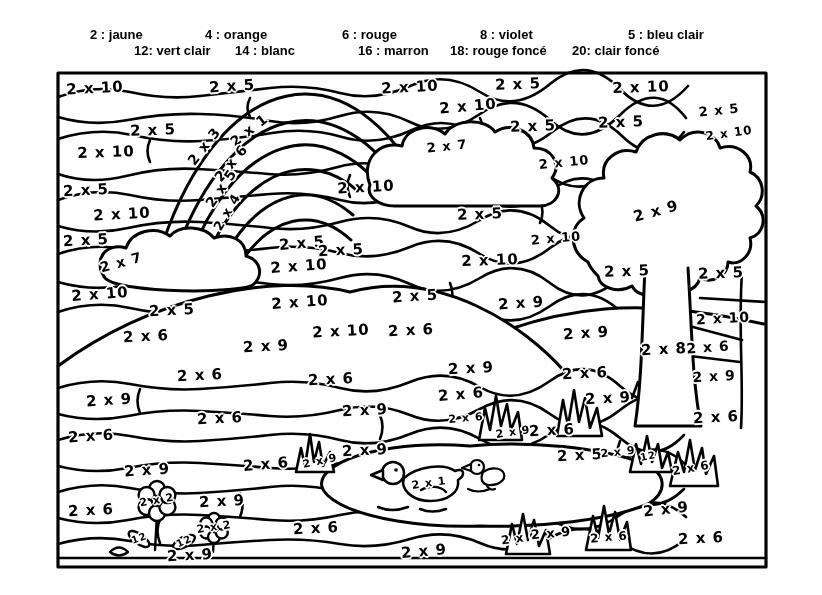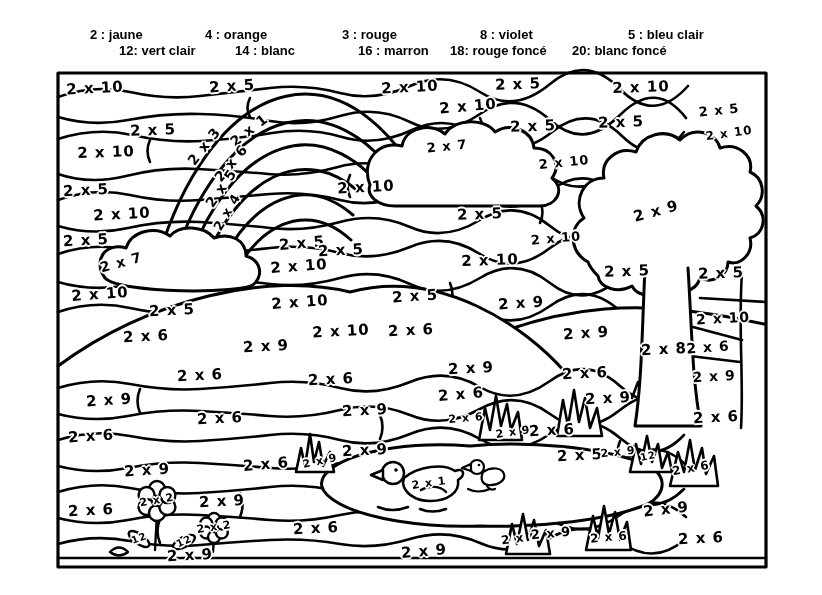--- a/index.html
+++ b/index.html
@@ -14,28 +14,28 @@
                       -1px -1px 0 #fff,1px 1px 0 #fff,-1px 1px 0 #fff,1px -1px 0 #fff;}
 </style>
 </head>
 <body>
 
 <div id="page">
 
   <div>
     <span class="legend-item" style="left:90px;top:27px">2 : jaune</span>
     <span class="legend-item" style="left:205px;top:27px">4 :  orange</span>
-    <span class="legend-item" style="left:342px;top:27px">3 : rouge</span>
+    <span class="legend-item" style="left:342px;top:27px">6 : rouge</span>
     <span class="legend-item" style="left:480px;top:27px">8 : violet</span>
     <span class="legend-item" style="left:628px;top:27px">5 : bleu clair</span>
-    <span class="legend-item" style="left:119px;top:43px">12: vert clair</span>
+    <span class="legend-item" style="left:134px;top:43px">12: vert clair</span>
     <span class="legend-item" style="left:235px;top:43px">14 : blanc</span>
     <span class="legend-item" style="left:358px;top:43px">16 : marron</span>
     <span class="legend-item" style="left:450px;top:43px">18: rouge foncé</span>
-    <span class="legend-item" style="left:572px;top:43px">20: blanc foncé</span>
+    <span class="legend-item" style="left:572px;top:43px">20: clair foncé</span>
   </div>
 
   <svg id="scene-svg" width="822" height="595" viewBox="0 0 822 595">
     <g stroke="#000" fill="none" stroke-linecap="round" stroke-linejoin="round">
 
       <g stroke-width="2.6">
         <path d="M58 97 q36 -13 72 -5 t70 4 t70 -8 t70 5 t70 -7 t70 6 t70 -8 t70 5 t68 -3"></path>
         <path d="M58 117 q34 10 70 3 t72 -6 t70 7 t70 -5 t70 6 t70 -8 t70 6 t70 -5 t66 3"></path>
         <path d="M58 139 q38 -12 74 -4 t70 6 t70 -8 t70 4 t70 -7 t70 7 t70 -5 t70 4 t62 -4"></path>
         <path d="M58 174 q32 11 68 2 t72 -7 t70 5 t70 -7 t70 7 t70 -4 t70 5 t70 -6 t68 3"></path>

